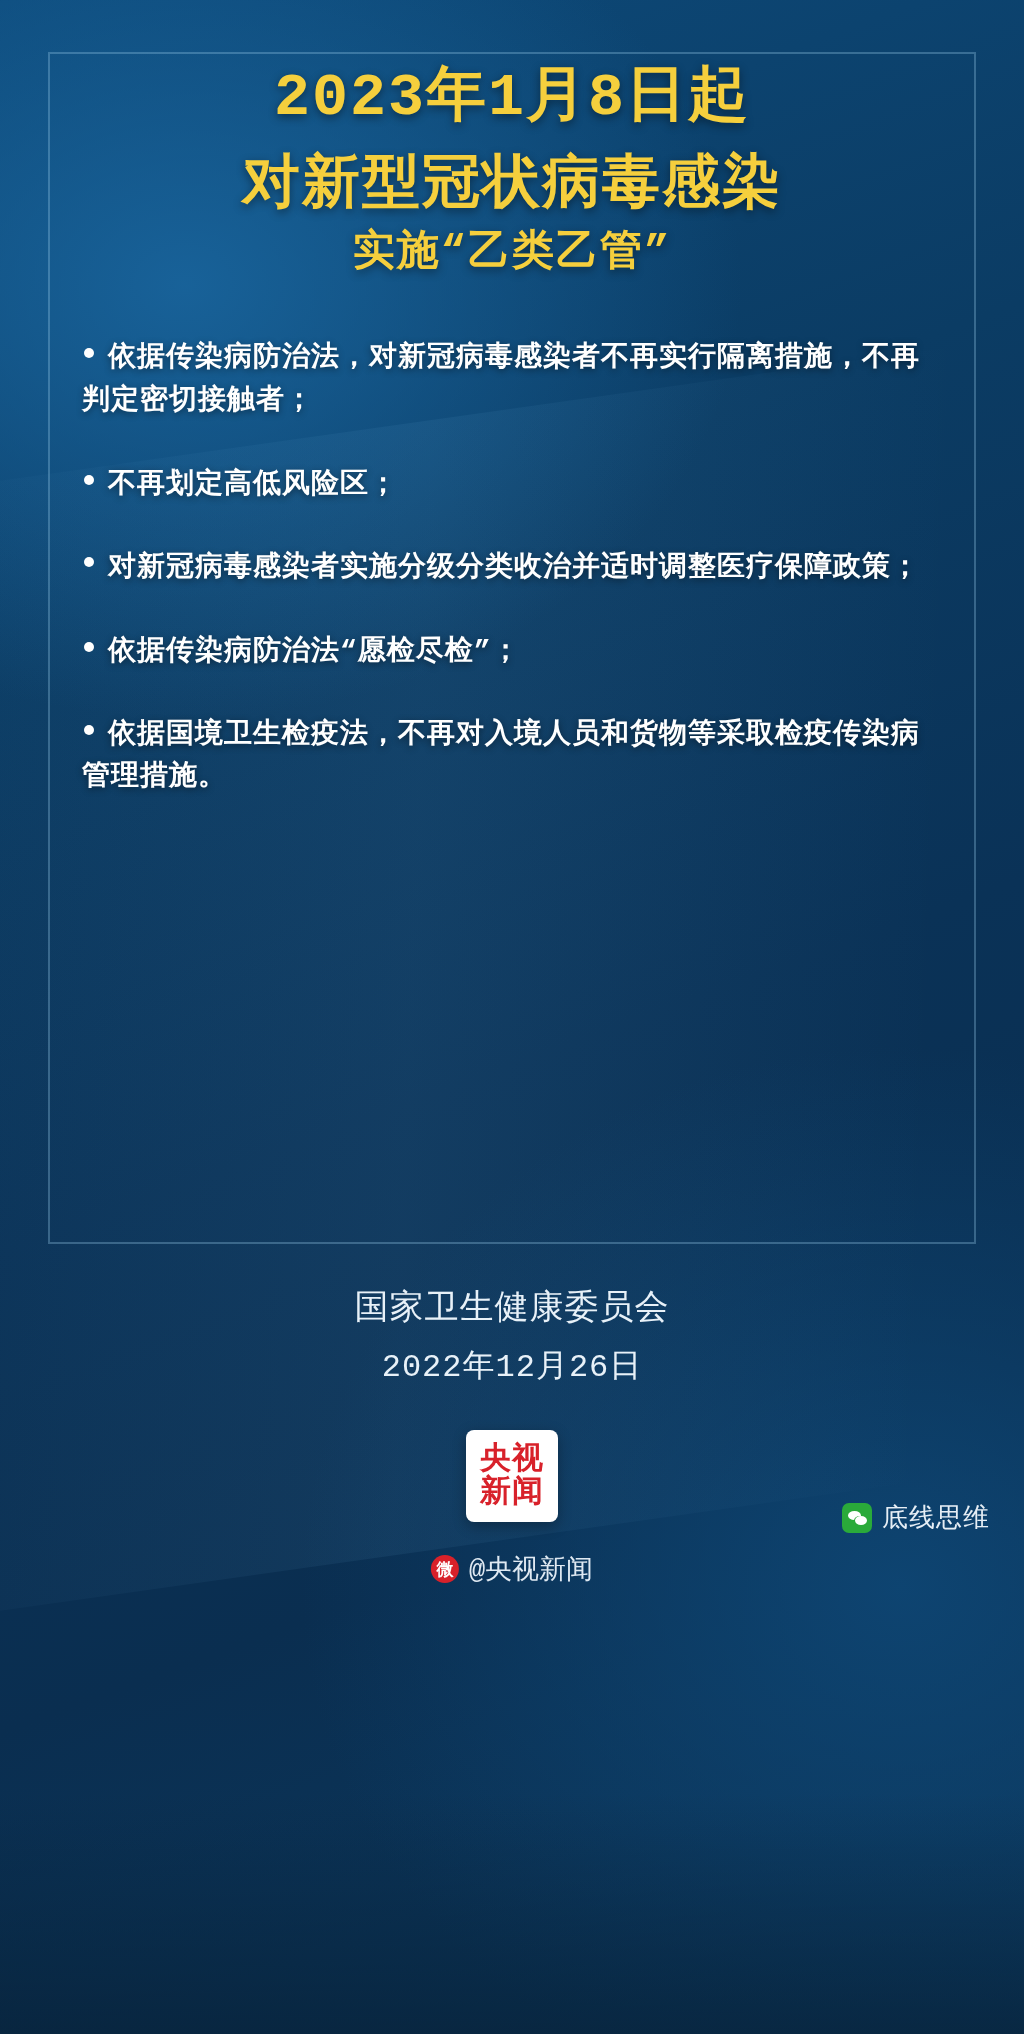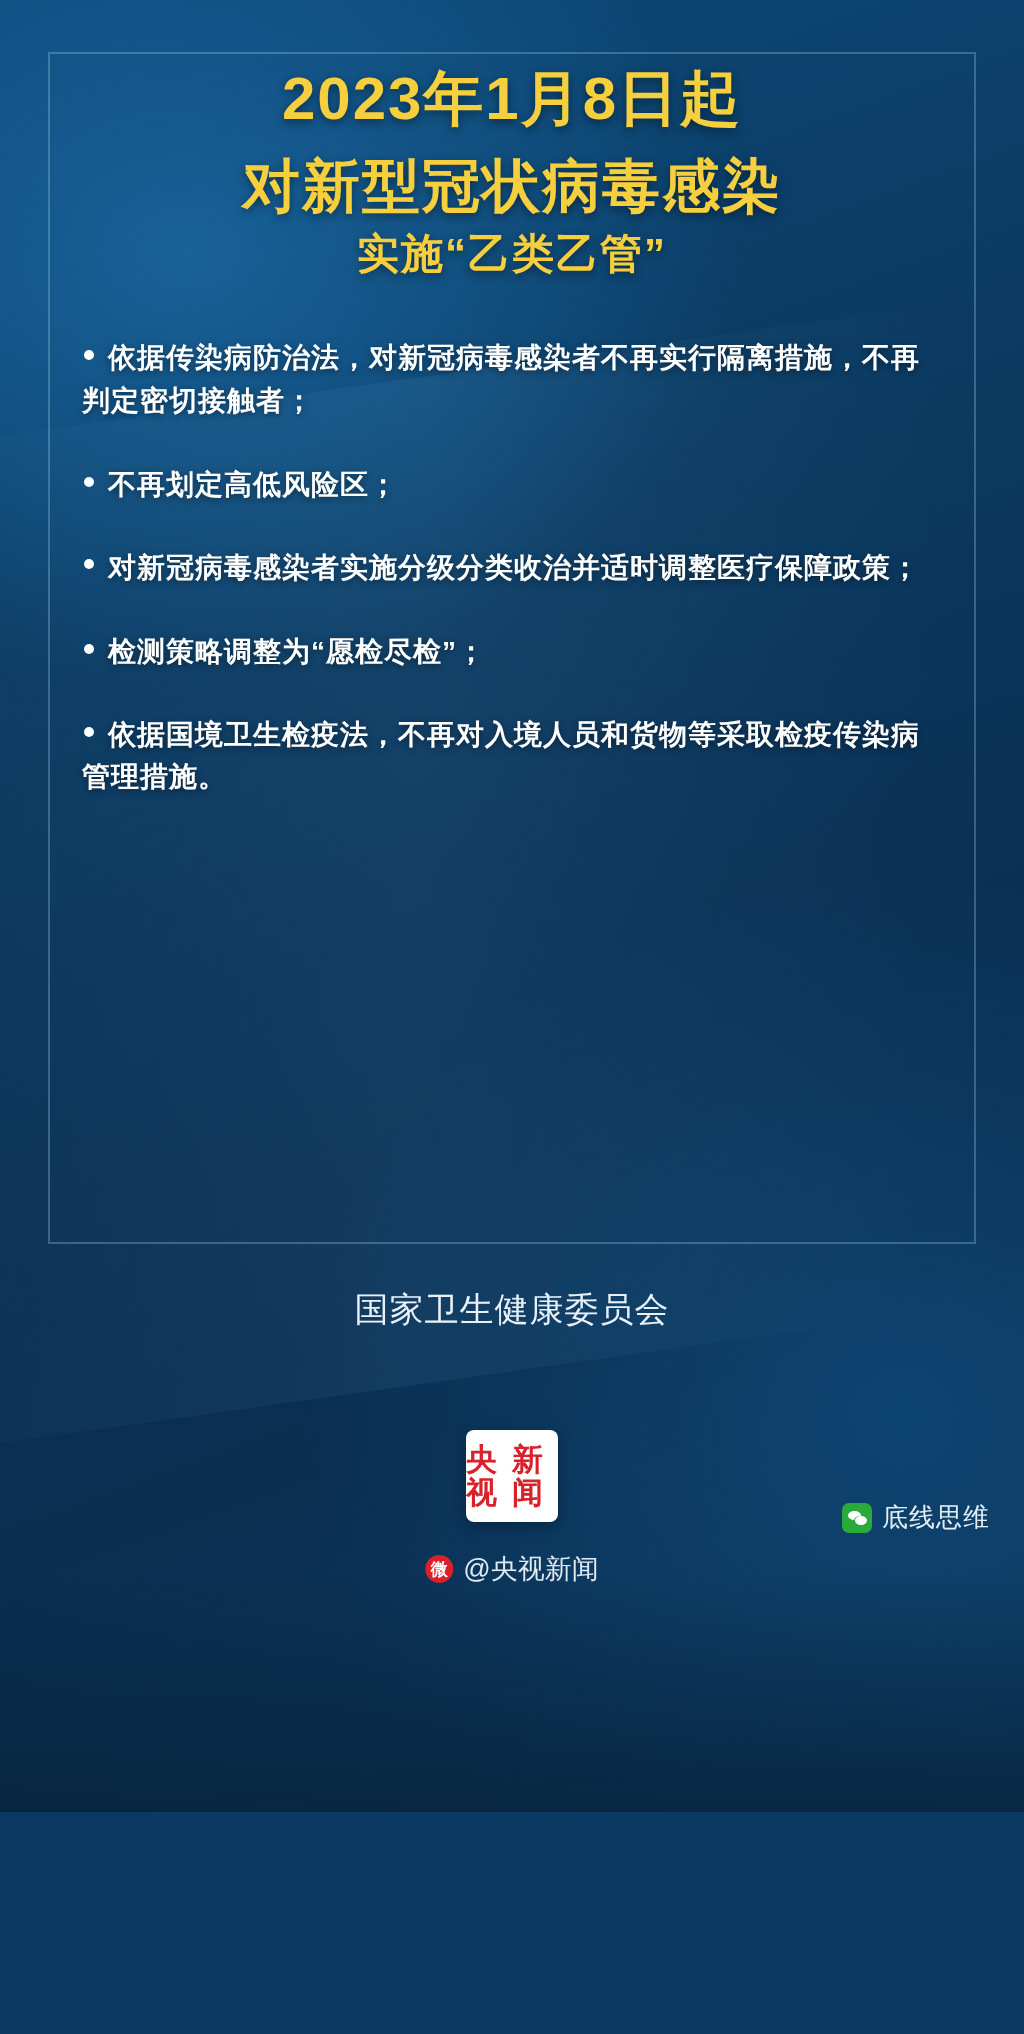--- a/index.html
+++ b/index.html
@@ -3,23 +3,23 @@
 <meta charset="utf-8">
 <style>
   html, body {
     margin: 0;
     padding: 0;
     background: #0a3a63;
   }
   .poster {
     position: relative;
     width: 1024px;
-    height: 1812px;
+    height: 2034px;
     overflow: hidden;
-    font-family: Liberation Sans, sans-serif;
+    font-family: Liberation Mono, monospace;
     background:
       radial-gradient(ellipse 900px 700px at 18% 14%, rgba(26,103,160,0.85) 0%, rgba(26,103,160,0) 62%),
       radial-gradient(ellipse 1000px 900px at 88% 78%, rgba(14,70,116,0.9) 0%, rgba(14,70,116,0) 60%),
       linear-gradient(160deg, #0d4a7a 0%, #0b3c64 28%, #0a3257 52%, #0a2e50 72%, #0c3a60 100%);
   }
   .poster::before {
     content: "";
     position: absolute;
     left: -10%;
     top: 20%;
@@ -111,20 +111,21 @@
     position: absolute;
     left: 50%;
     transform: translateX(-50%);
     top: 1430px;
     width: 92px;
     height: 92px;
     background: #ffffff;
     border-radius: 8px;
     z-index: 4;
     display: flex;
+    flex-direction: column;
     align-items: center;
     justify-content: center;
     box-shadow: 0 4px 14px rgba(0,0,0,0.3);
   }
   .logo span {
     color: #d8212a;
     font-size: 31px;
     font-weight: bold;
     line-height: 1.08;
     letter-spacing: 1px;
@@ -206,28 +207,29 @@
     <div class="headline">
       <div class="line line1">2023年1月8日起</div>
       <div class="line line2">对新型冠状病毒感染</div>
       <div class="line line3">实施“乙类乙管”</div>
     </div>
 
     <div class="bullets">
       <div class="bullet"><span class="dot"></span><span>依据传染病防治法，对新冠病毒感染者不再实行隔离措施，不再判定密切接触者；</span></div>
       <div class="bullet tight"><span class="dot"></span><span>不再划定高低风险区；</span></div>
       <div class="bullet"><span class="dot"></span><span>对新冠病毒感染者实施分级分类收治并适时调整医疗保障政策；</span></div>
-      <div class="bullet tight"><span class="dot"></span><span>检测策略调整为“愿检尽检”；</span></div>
+      <div class="bullet tight"><span class="dot"></span><span>依据传染病防治法“愿检尽检”；</span></div>
       <div class="bullet"><span class="dot"></span><span>依据国境卫生检疫法，不再对入境人员和货物等采取检疫传染病管理措施。</span></div>
     </div>
 
   </div>
 
   <div class="signature">
     <div class="org">国家卫生健康委员会</div>
+    <div class="date">2022年12月26日</div>
   </div>
 
   <div class="logo">
     <span>央视</span>
     <span>新闻</span>
   </div>
 
   <div class="weibo">
     <span class="wb-icon">微</span>
     <span class="wb-text">@央视新闻</span>

